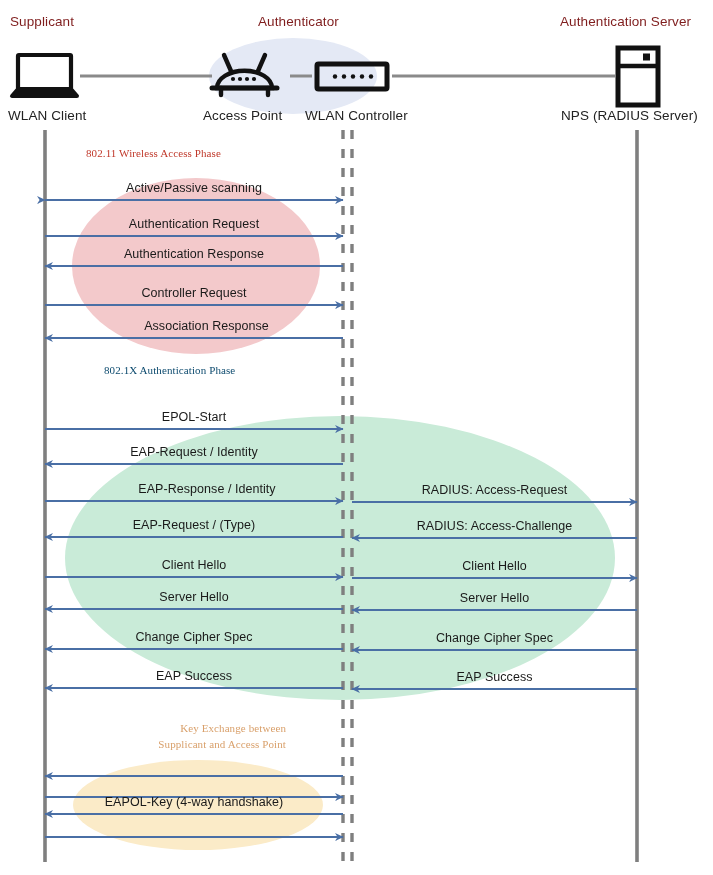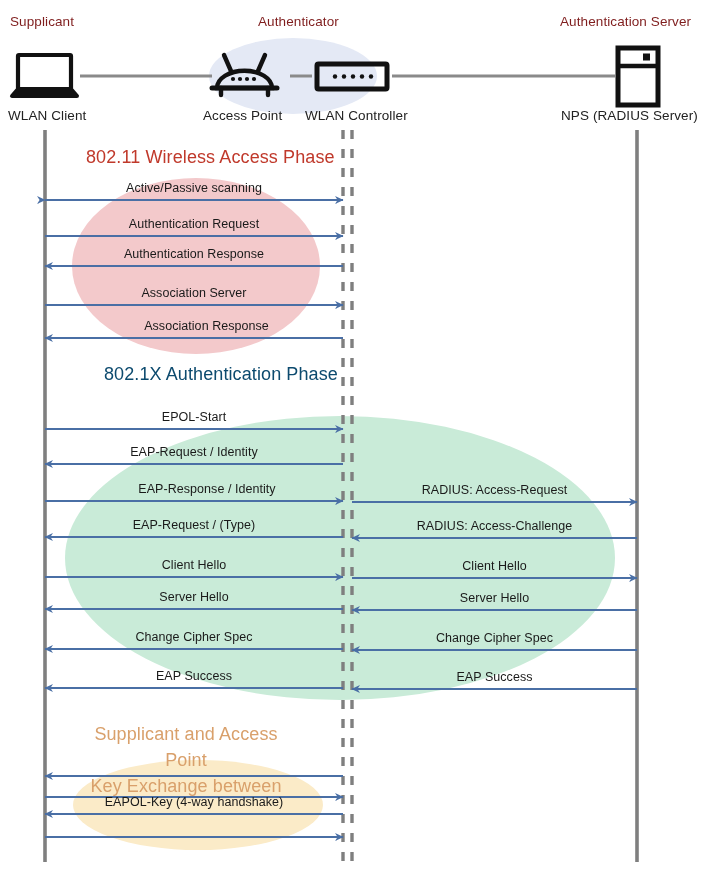--- a/index.html
+++ b/index.html
@@ -36,24 +36,25 @@
     position: absolute;
     font-size: 13.5px;
     color: #222222;
     white-space: nowrap;
     letter-spacing: 0.1px;
   }
 
   
   .phase-title {
     position: absolute;
-    font-size: 18px;
-    white-space: nowrap;
-    text-align: center;
+    font-size: 11px;
+    white-space: nowrap;
+    text-align: right;
     letter-spacing: 0.1px;
+    font-family: Liberation Serif, serif;
   }
   .phase-title.two-line {
     white-space: normal;
     line-height: 1.45;
   }
 
   
   .msg-label {
     position: absolute;
     font-size: 12.5px;
@@ -161,29 +162,29 @@
   <div class="role-label" style="left:560px; top:14px;">Authentication Server</div>
 
   <div class="node-label" style="left:8px; top:108px;">WLAN Client</div>
   <div class="node-label" style="left:203px; top:108px;">Access Point</div>
   <div class="node-label" style="left:305px; top:108px;">WLAN Controller</div>
   <div class="node-label" style="left:561px; top:108px;">NPS (RADIUS Server)</div>
 
   <div class="phase-title" style="left:86px; top:147px; color:#C0392B;">802.11 Wireless Access Phase</div>
   <div class="phase-title" style="left:104px; top:364px; color:#0c4a6e;">802.1X Authentication Phase</div>
   <div class="phase-title two-line" style="left:86px; top:721px; width:200px; color:#D9A06B;">
+    <div>Key Exchange between</div>
     <div>Supplicant and Access Point</div>
-    <div>Key Exchange between</div>
   </div>
 
   <div id="label-layer">
       <div class="msg-label" style="left: 45px; width: 298px; top: 181px;">Active/Passive scanning</div>
       <div class="msg-label" style="left: 45px; width: 298px; top: 217px;">Authentication Request</div>
       <div class="msg-label" style="left: 45px; width: 298px; top: 247px;">Authentication Response</div>
-      <div class="msg-label" style="left: 45px; width: 298px; top: 286px;">Association Server</div>
+      <div class="msg-label" style="left: 45px; width: 298px; top: 286px;">Controller Request</div>
       <div class="msg-label" style="left: 45px; width: 323px; top: 319px;">Association Response</div>
       <div class="msg-label" style="left: 45px; width: 298px; top: 410px;">EPOL-Start</div>
       <div class="msg-label" style="left: 45px; width: 298px; top: 445px;">EAP-Request / Identity</div>
       <div class="msg-label" style="left: 58px; width: 298px; top: 482px;">EAP-Response / Identity</div>
       <div class="msg-label" style="left: 45px; width: 298px; top: 518px;">EAP-Request / (Type)</div>
       <div class="msg-label" style="left: 45px; width: 298px; top: 558px;">Client Hello</div>
       <div class="msg-label" style="left: 45px; width: 298px; top: 590px;">Server Hello</div>
       <div class="msg-label" style="left: 45px; width: 298px; top: 630px;">Change Cipher Spec</div>
       <div class="msg-label" style="left: 45px; width: 298px; top: 669px;">EAP Success</div>
       <div class="msg-label" style="left: 45px; width: 298px; top: 795px;">EAPOL-Key (4-way handshake)</div>

